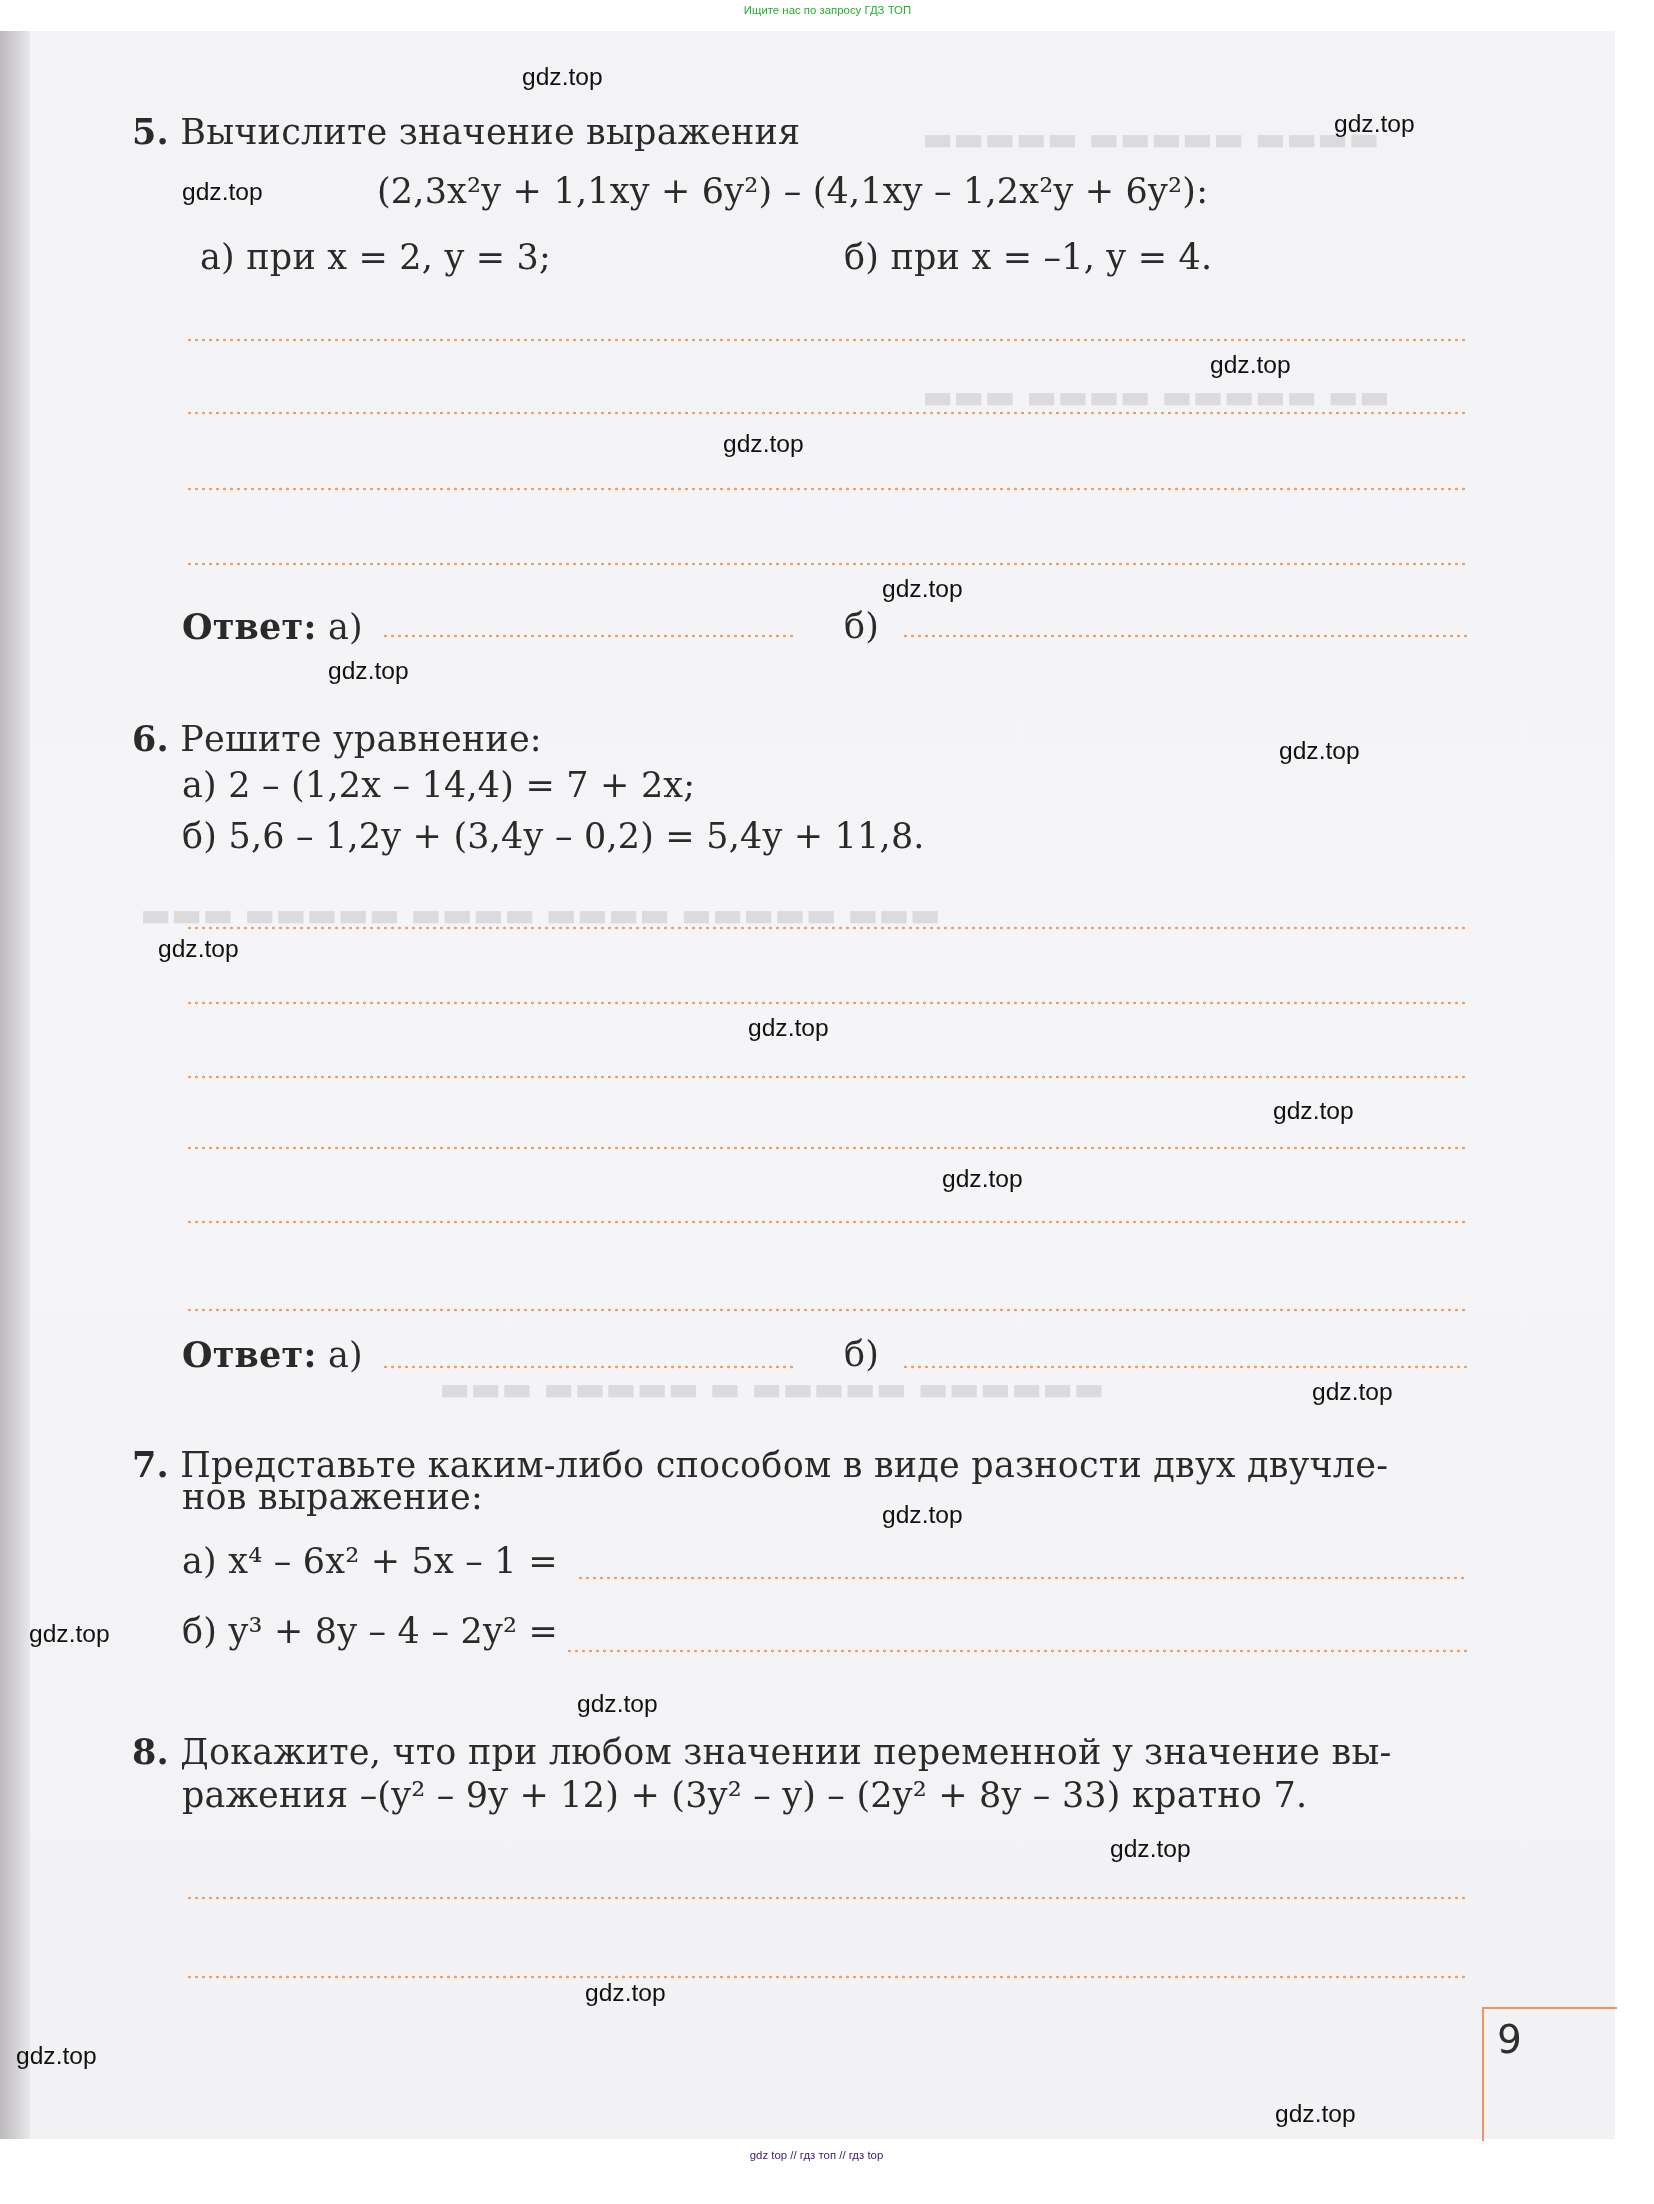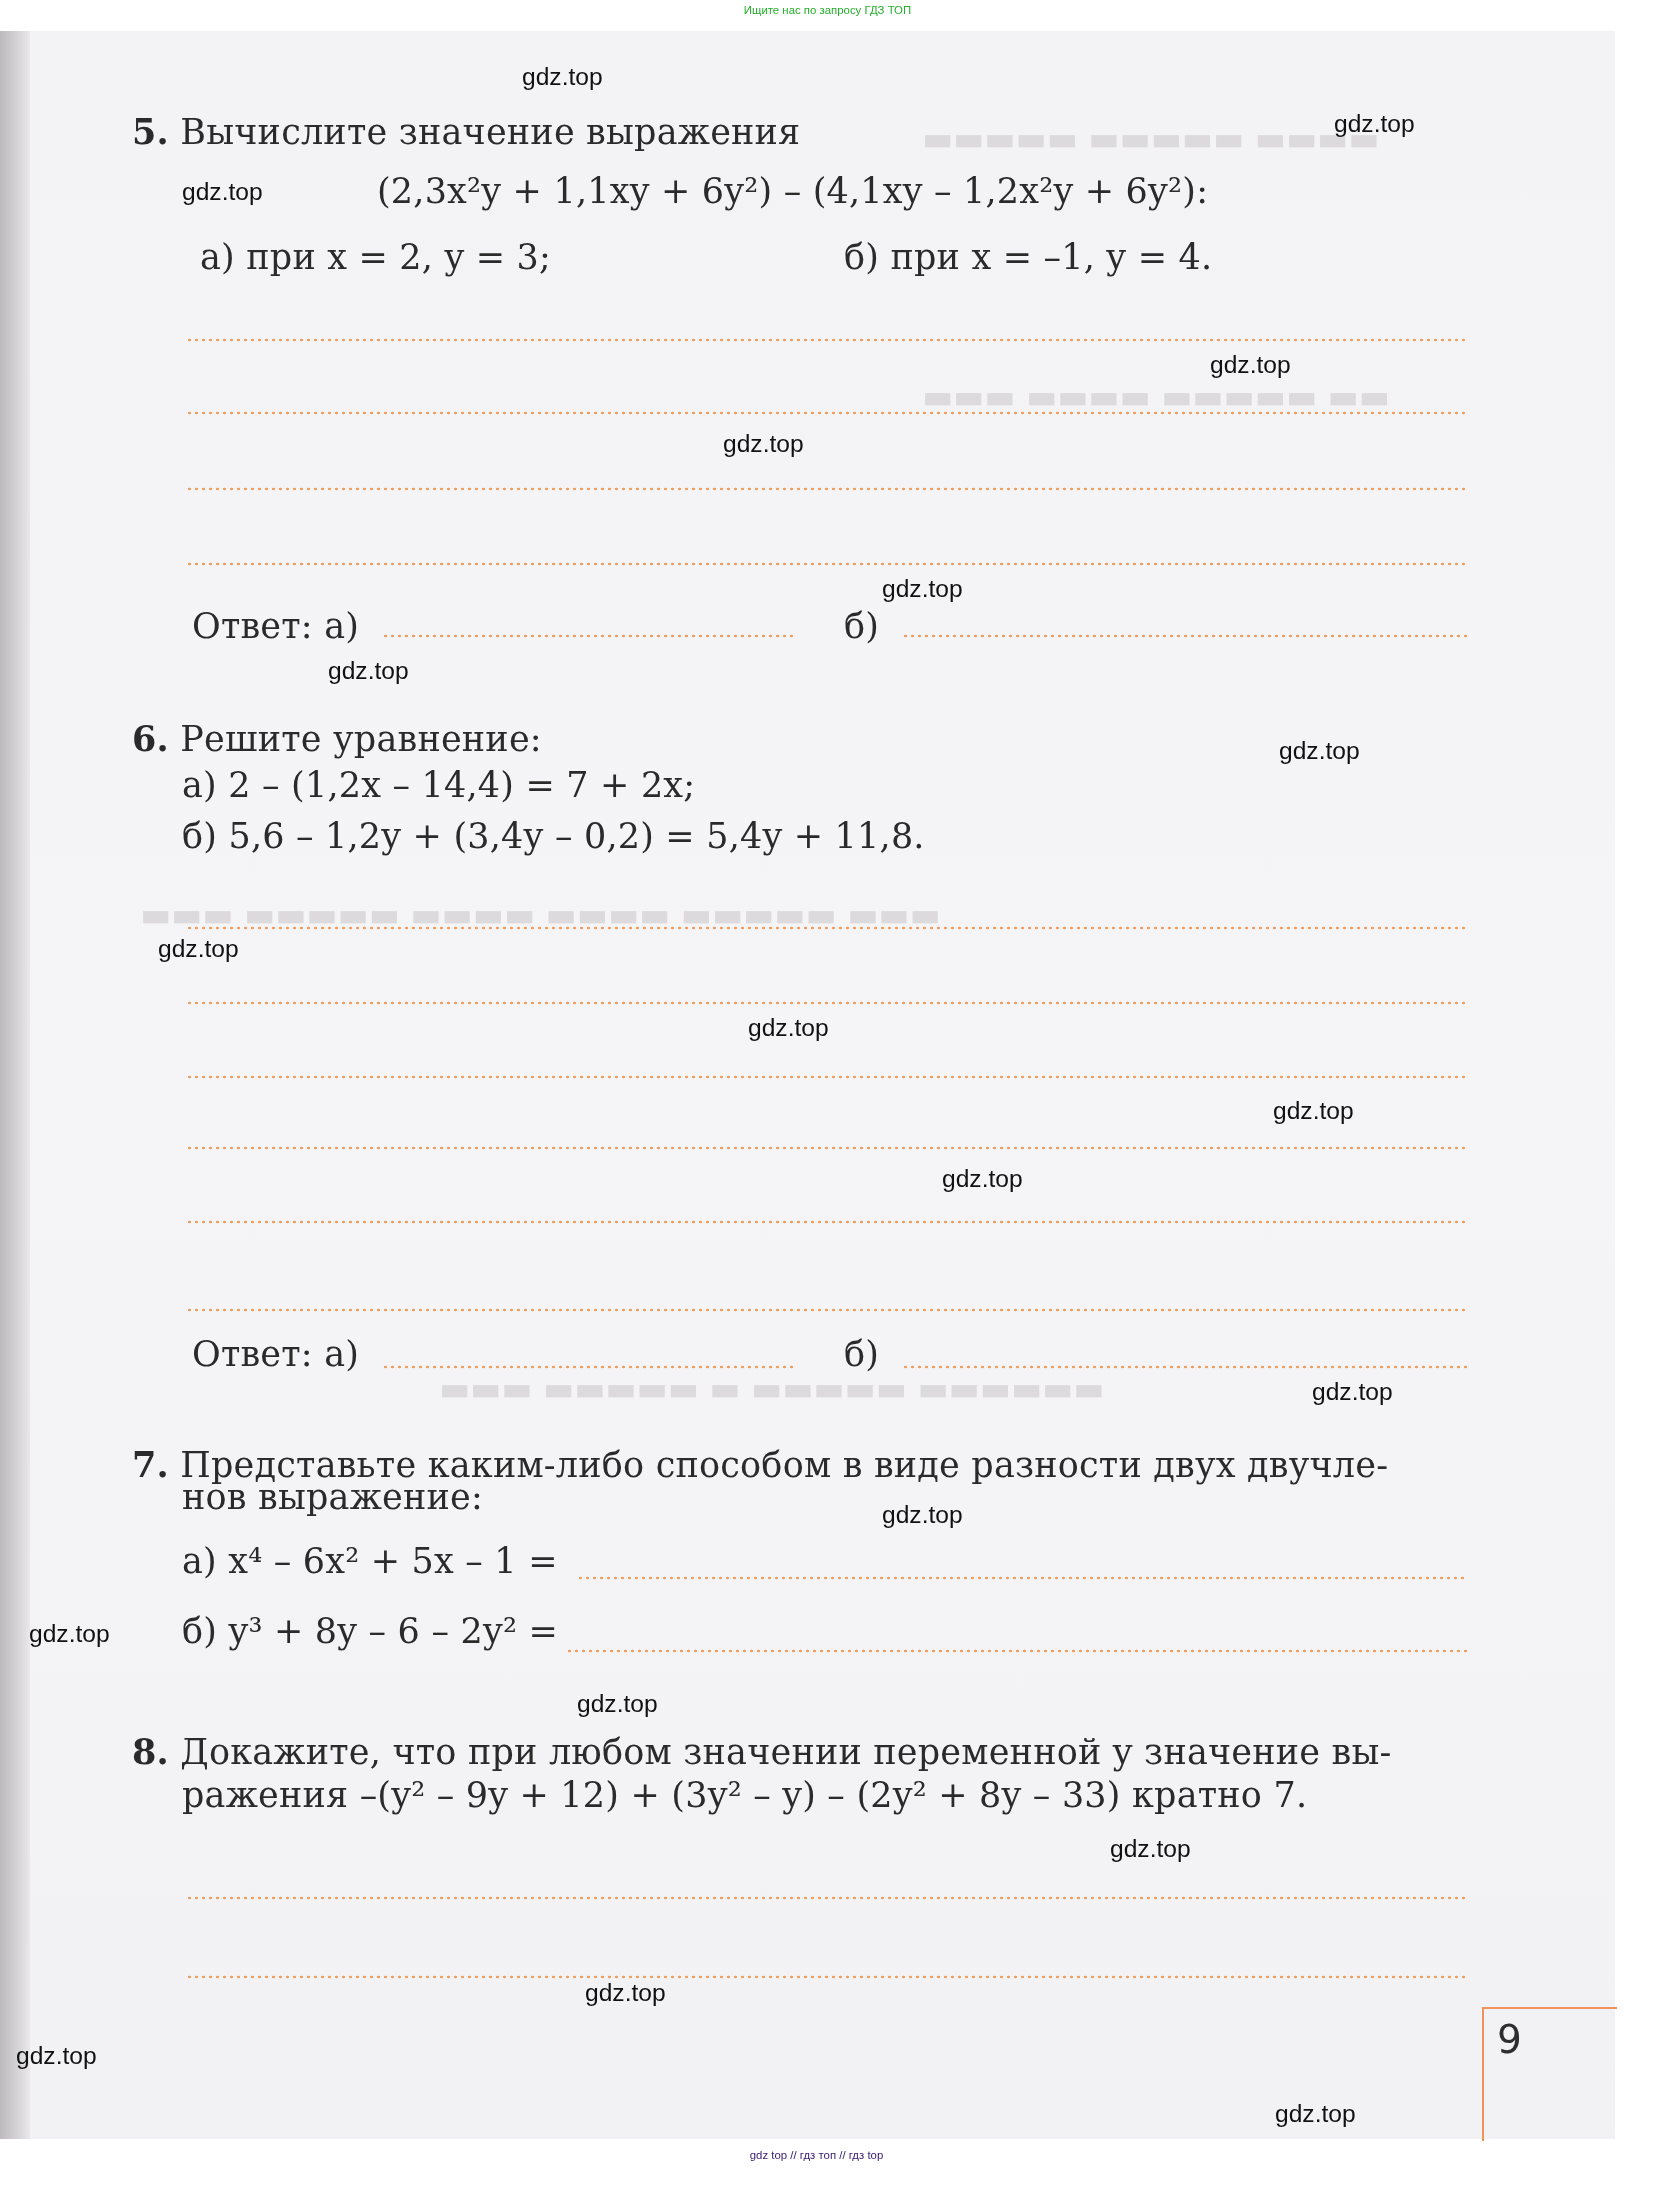--- a/index.html
+++ b/index.html
@@ -26,21 +26,21 @@
   }
   .ghost {
     position: absolute; color: #dcdadd; font-size: 33px; transform: scaleX(-1);
     white-space: nowrap; pointer-events: none;
   }
   .txt {
     position: absolute; white-space: nowrap; color: #2a2a2a;
     font-size: 35px; letter-spacing: 0.2px;
   }
   .num { font-weight: bold; }
-  .bold { font-weight: normal; margin-left: 10px; }
+  .bold { font-weight: bold; }
   .math { font-family: "DejaVu Serif", "Liberation Serif", serif; }
   .dots {
     position: absolute; height: 3.5px;
     background-image: radial-gradient(circle, #f0a060 1.1px, transparent 1.4px);
     background-size: 7px 3.5px; background-repeat: repeat-x;
   }
   .wm {
     position: absolute; font-family: Liberation Sans, sans-serif; font-size: 24.6px;
     color: #111111; white-space: nowrap;
   }
@@ -109,21 +109,21 @@
 <div class="txt" style="left:844px; top:1334px;">б)</div>
 <div class="dots" style="left:902px; top:1365px; width:566px;"></div>
 
 <div class="txt" style="left:132px; top:1444px;">
   <span class="num">7.</span>
   <span>Представьте каким-либо способом в виде разности двух двучле-</span>
 </div>
 <div class="txt" style="left:182px; top:1477px;">нов выражение:</div>
 <div class="txt" style="left:182px; top:1541px;">а) x⁴ – 6x² + 5x – 1 =</div>
 <div class="dots" style="left:577px; top:1576px; width:891px;"></div>
-<div class="txt" style="left:182px; top:1611px;">б) y³ + 8y – 6 – 2y² =</div>
+<div class="txt" style="left:182px; top:1611px;">б) y³ + 8y – 4 – 2y² =</div>
 <div class="dots" style="left:566px; top:1649px; width:902px;"></div>
 
 <div class="txt" style="left:132px; top:1731px;">
   <span class="num">8.</span>
   <span>Докажите, что при любом значении переменной y значение вы-</span>
 </div>
 <div class="txt" style="left:182px; top:1775px;">ражения –(y² – 9y + 12) + (3y² – y) – (2y² + 8y – 33) кратно 7.</div>
 
 <div class="dots" style="left:186px; top:1896px; width:1282px;"></div>
 <div class="dots" style="left:186px; top:1975px; width:1282px;"></div>

